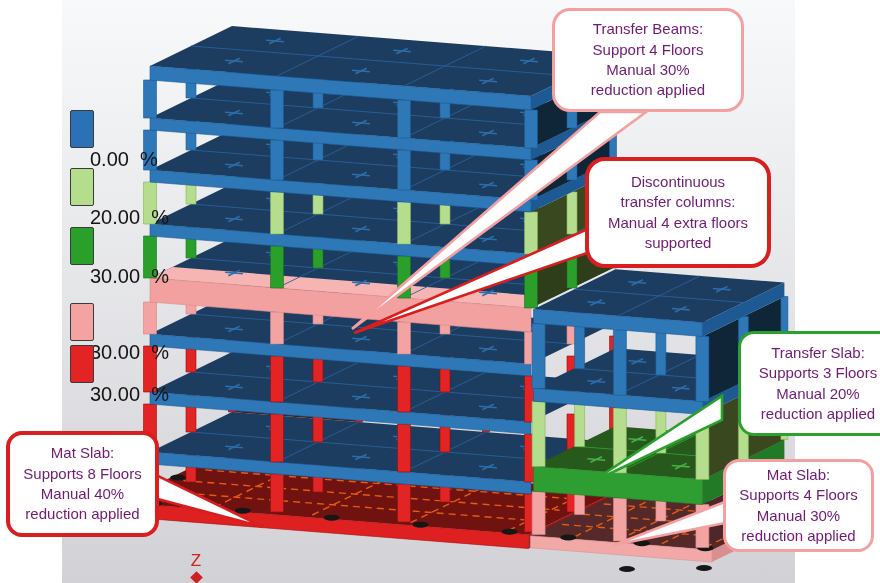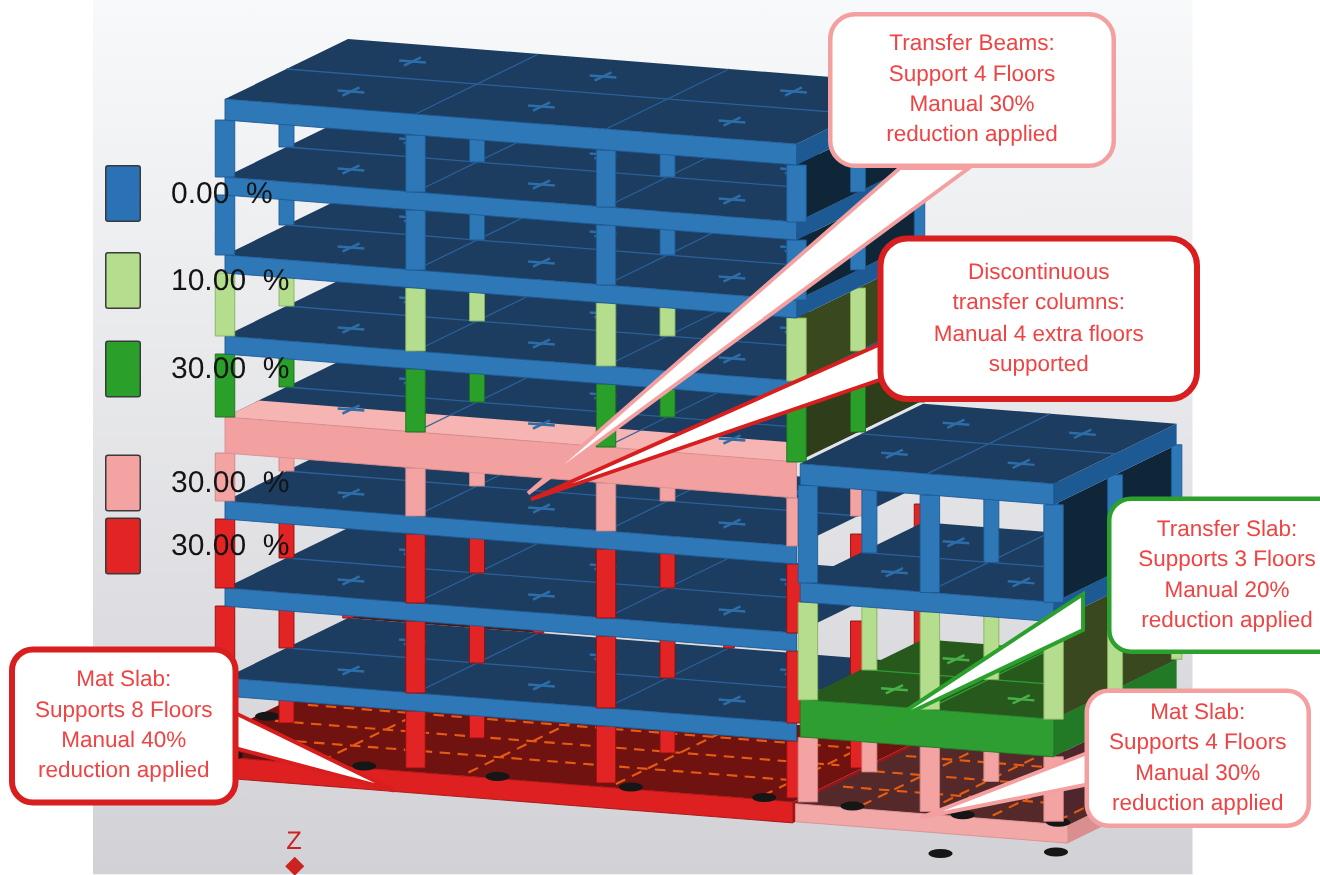--- a/index.html
+++ b/index.html
@@ -1,33 +1,33 @@
 <!DOCTYPE html>
 <html><head>
 <meta charset="utf-8">
 <style>
   html,body{margin:0;padding:0;background:#ffffff;width:880px;height:583px;overflow:hidden;
     font-family:"Liberation Sans", sans-serif;}
   .stage{position:absolute;left:0;top:0;width:880px;height:583px;}
   svg{position:absolute;left:0;top:0;}
   
   .legend{position:absolute;left:70px;top:0;width:190px;}
-  .legend-item{position:absolute;left:0;display:flex;align-items:center;}
+  .legend-item{position:absolute;left:0;display:flex;align-items:flex-start;flex-direction:column;}
   .legend-swatch{width:24px;height:38px;border:1.5px solid #3a3a3a;border-radius:2px;
     box-sizing:border-box;flex:0 0 auto;}
   .legend-label{margin-left:20px;font-size:20px;color:#141414;white-space:pre;}
   .li-0{top:110px}.li-1{top:168px}.li-2{top:227px}.li-3{top:303px}.li-4{top:345px}
   
   .callout{position:absolute;background:#ffffff;border:3.5px solid #f4a0a0;border-radius:18px;
     display:flex;align-items:center;justify-content:center;text-align:center;
     box-sizing:border-box;z-index:5;}
-  .callout-text{font-size:15px;line-height:1.36;color:#ef4444;white-space:pre-line;
+  .callout-text{font-size:15px;line-height:1.36;color:#701a75;white-space:pre-line;
     font-weight:500;padding:2px 4px;}
   #callout-0{left:552px;top:8px;width:192px;height:104px;}
-  #callout-1{left:585px;top:157px;width:215px;height:111px;border-width:4px;border-radius:20px;}
+  #callout-1{left:585px;top:157px;width:186px;height:111px;border-width:4px;border-radius:20px;}
   #callout-2{left:711px;top:331px;width:160px;height:105px;border-radius:16px;}
   #callout-3{left:6px;top:431px;width:153px;height:106px;border-width:4px;border-radius:16px;}
   #callout-4{left:723px;top:459px;width:151px;height:93px;border-radius:16px;}
   
   .z-axis{position:absolute;left:188px;top:551px;color:#cc2222;font-size:17px;z-index:4;
     text-align:center;width:16px;}
   .z-diamond{display:block;width:9px;height:9px;background:#cc2222;margin:2px auto 0 auto;
     transform:rotate(45deg);}
 </style>
 </head>
@@ -423,21 +423,21 @@
       </g>
   </svg>
 
   <div class="legend">
     <div class="legend-item li-0">
       <span class="legend-swatch" style="background: rgb(42, 114, 181);"></span>
       <span class="legend-label">0.00  %</span>
     </div>
     <div class="legend-item li-1">
       <span class="legend-swatch" style="background: rgb(180, 221, 141);"></span>
-      <span class="legend-label">10.00  %</span>
+      <span class="legend-label">20.00  %</span>
     </div>
     <div class="legend-item li-2">
       <span class="legend-swatch" style="background: rgb(42, 160, 42);"></span>
       <span class="legend-label">30.00  %</span>
     </div>
     <div class="legend-item li-3">
       <span class="legend-swatch" style="background: rgb(244, 163, 163);"></span>
       <span class="legend-label">30.00  %</span>
     </div>
     <div class="legend-item li-4">

